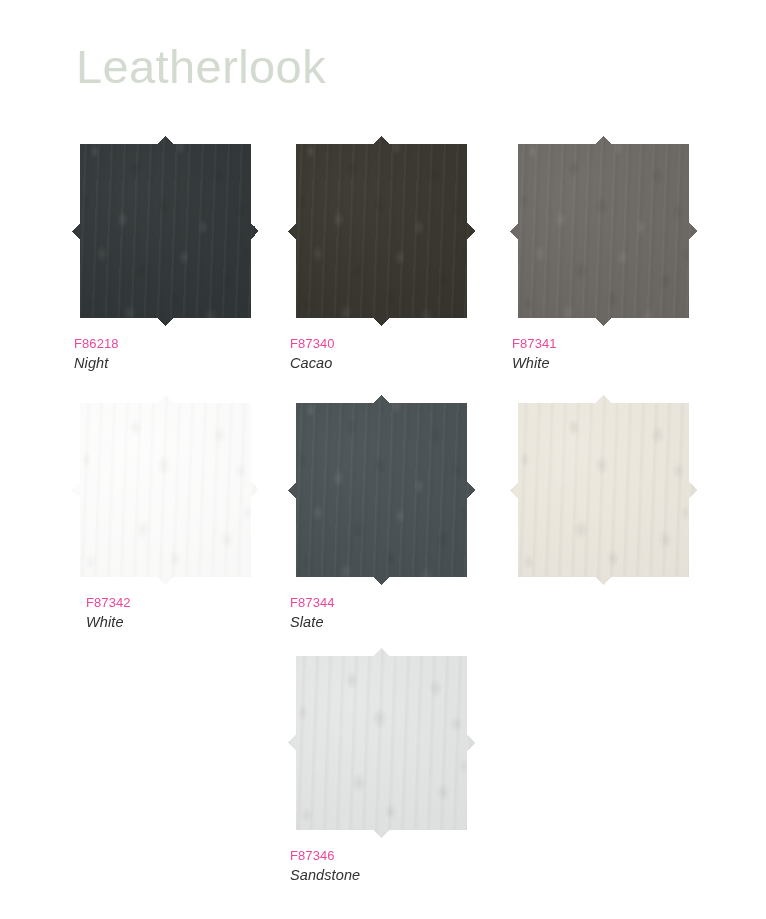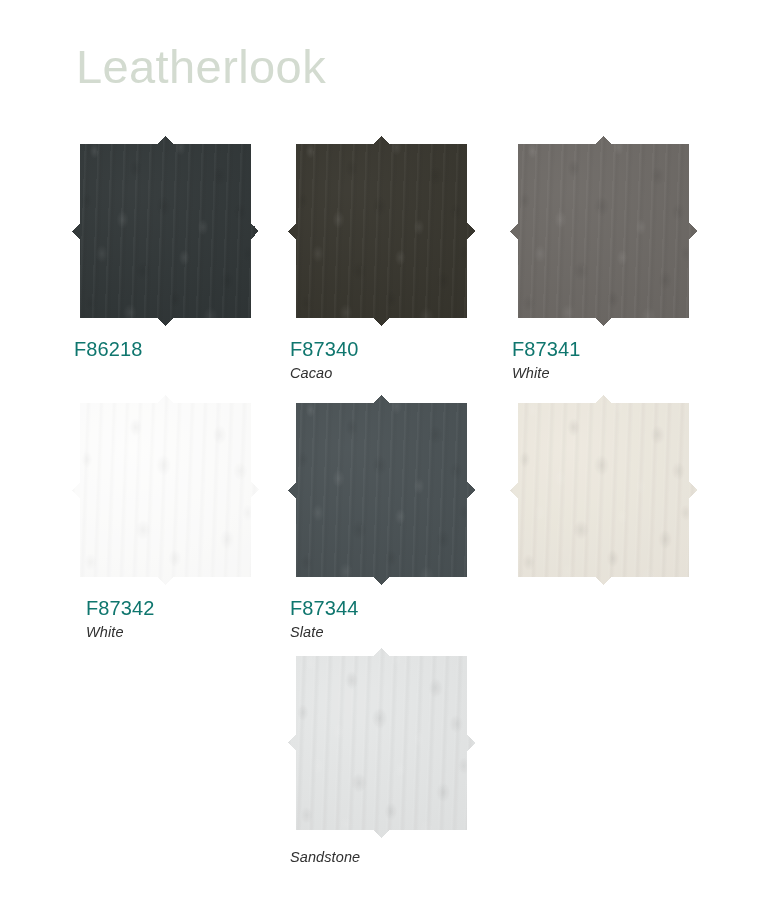--- a/index.html
+++ b/index.html
@@ -116,23 +116,23 @@
     box-shadow: none;
   }
 
   
   .swatch-label {
     margin-top: 9px;
     padding-left: 2px;
   }
   .swatch-code {
     display: block;
-    font-size: 20px;
+    font-size: 13px;
     font-weight: 400;
-    color: #0f766e;
+    color: #ec4899;
     line-height: 1.42;
     letter-spacing: 0.1px;
   }
   .swatch-name {
     display: block;
     font-size: 14.5px;
     font-style: italic;
     font-weight: 400;
     color: #303030;
     line-height: 1.42;
@@ -147,20 +147,21 @@
 
 <div class="page-title">Leatherlook</div>
 
 <div class="swatch-grid">
     <div class="swatch-cell" style="left: 72px; top: 136px;">
       <div class="swatch-chip">
         <div class="swatch-face" style="background-color: rgb(46, 52, 53);"></div>
       </div>
       <div class="swatch-label">
         <span class="swatch-code">F86218</span>
+        <span class="swatch-name">Night</span>
       </div>
     </div>
     <div class="swatch-cell" style="left: 288px; top: 136px;">
       <div class="swatch-chip">
         <div class="swatch-face" style="background-color: rgb(53, 51, 43);"></div>
       </div>
       <div class="swatch-label">
         <span class="swatch-code">F87340</span>
         <span class="swatch-name">Cacao</span>
       </div>
@@ -195,16 +196,17 @@
     <div class="swatch-cell" style="left: 510px; top: 395px;">
       <div class="swatch-chip is-pale">
         <div class="swatch-face" style="background-color: rgb(236, 231, 220); opacity: 0.92;"></div>
       </div>
     </div>
     <div class="swatch-cell" style="left: 288px; top: 648px;">
       <div class="swatch-chip is-pale">
         <div class="swatch-face" style="background-color: rgb(227, 229, 229); opacity: 0.92;"></div>
       </div>
       <div class="swatch-label">
+        <span class="swatch-code">F87346</span>
         <span class="swatch-name">Sandstone</span>
       </div>
     </div>
   </div>
 
 </body></html>

